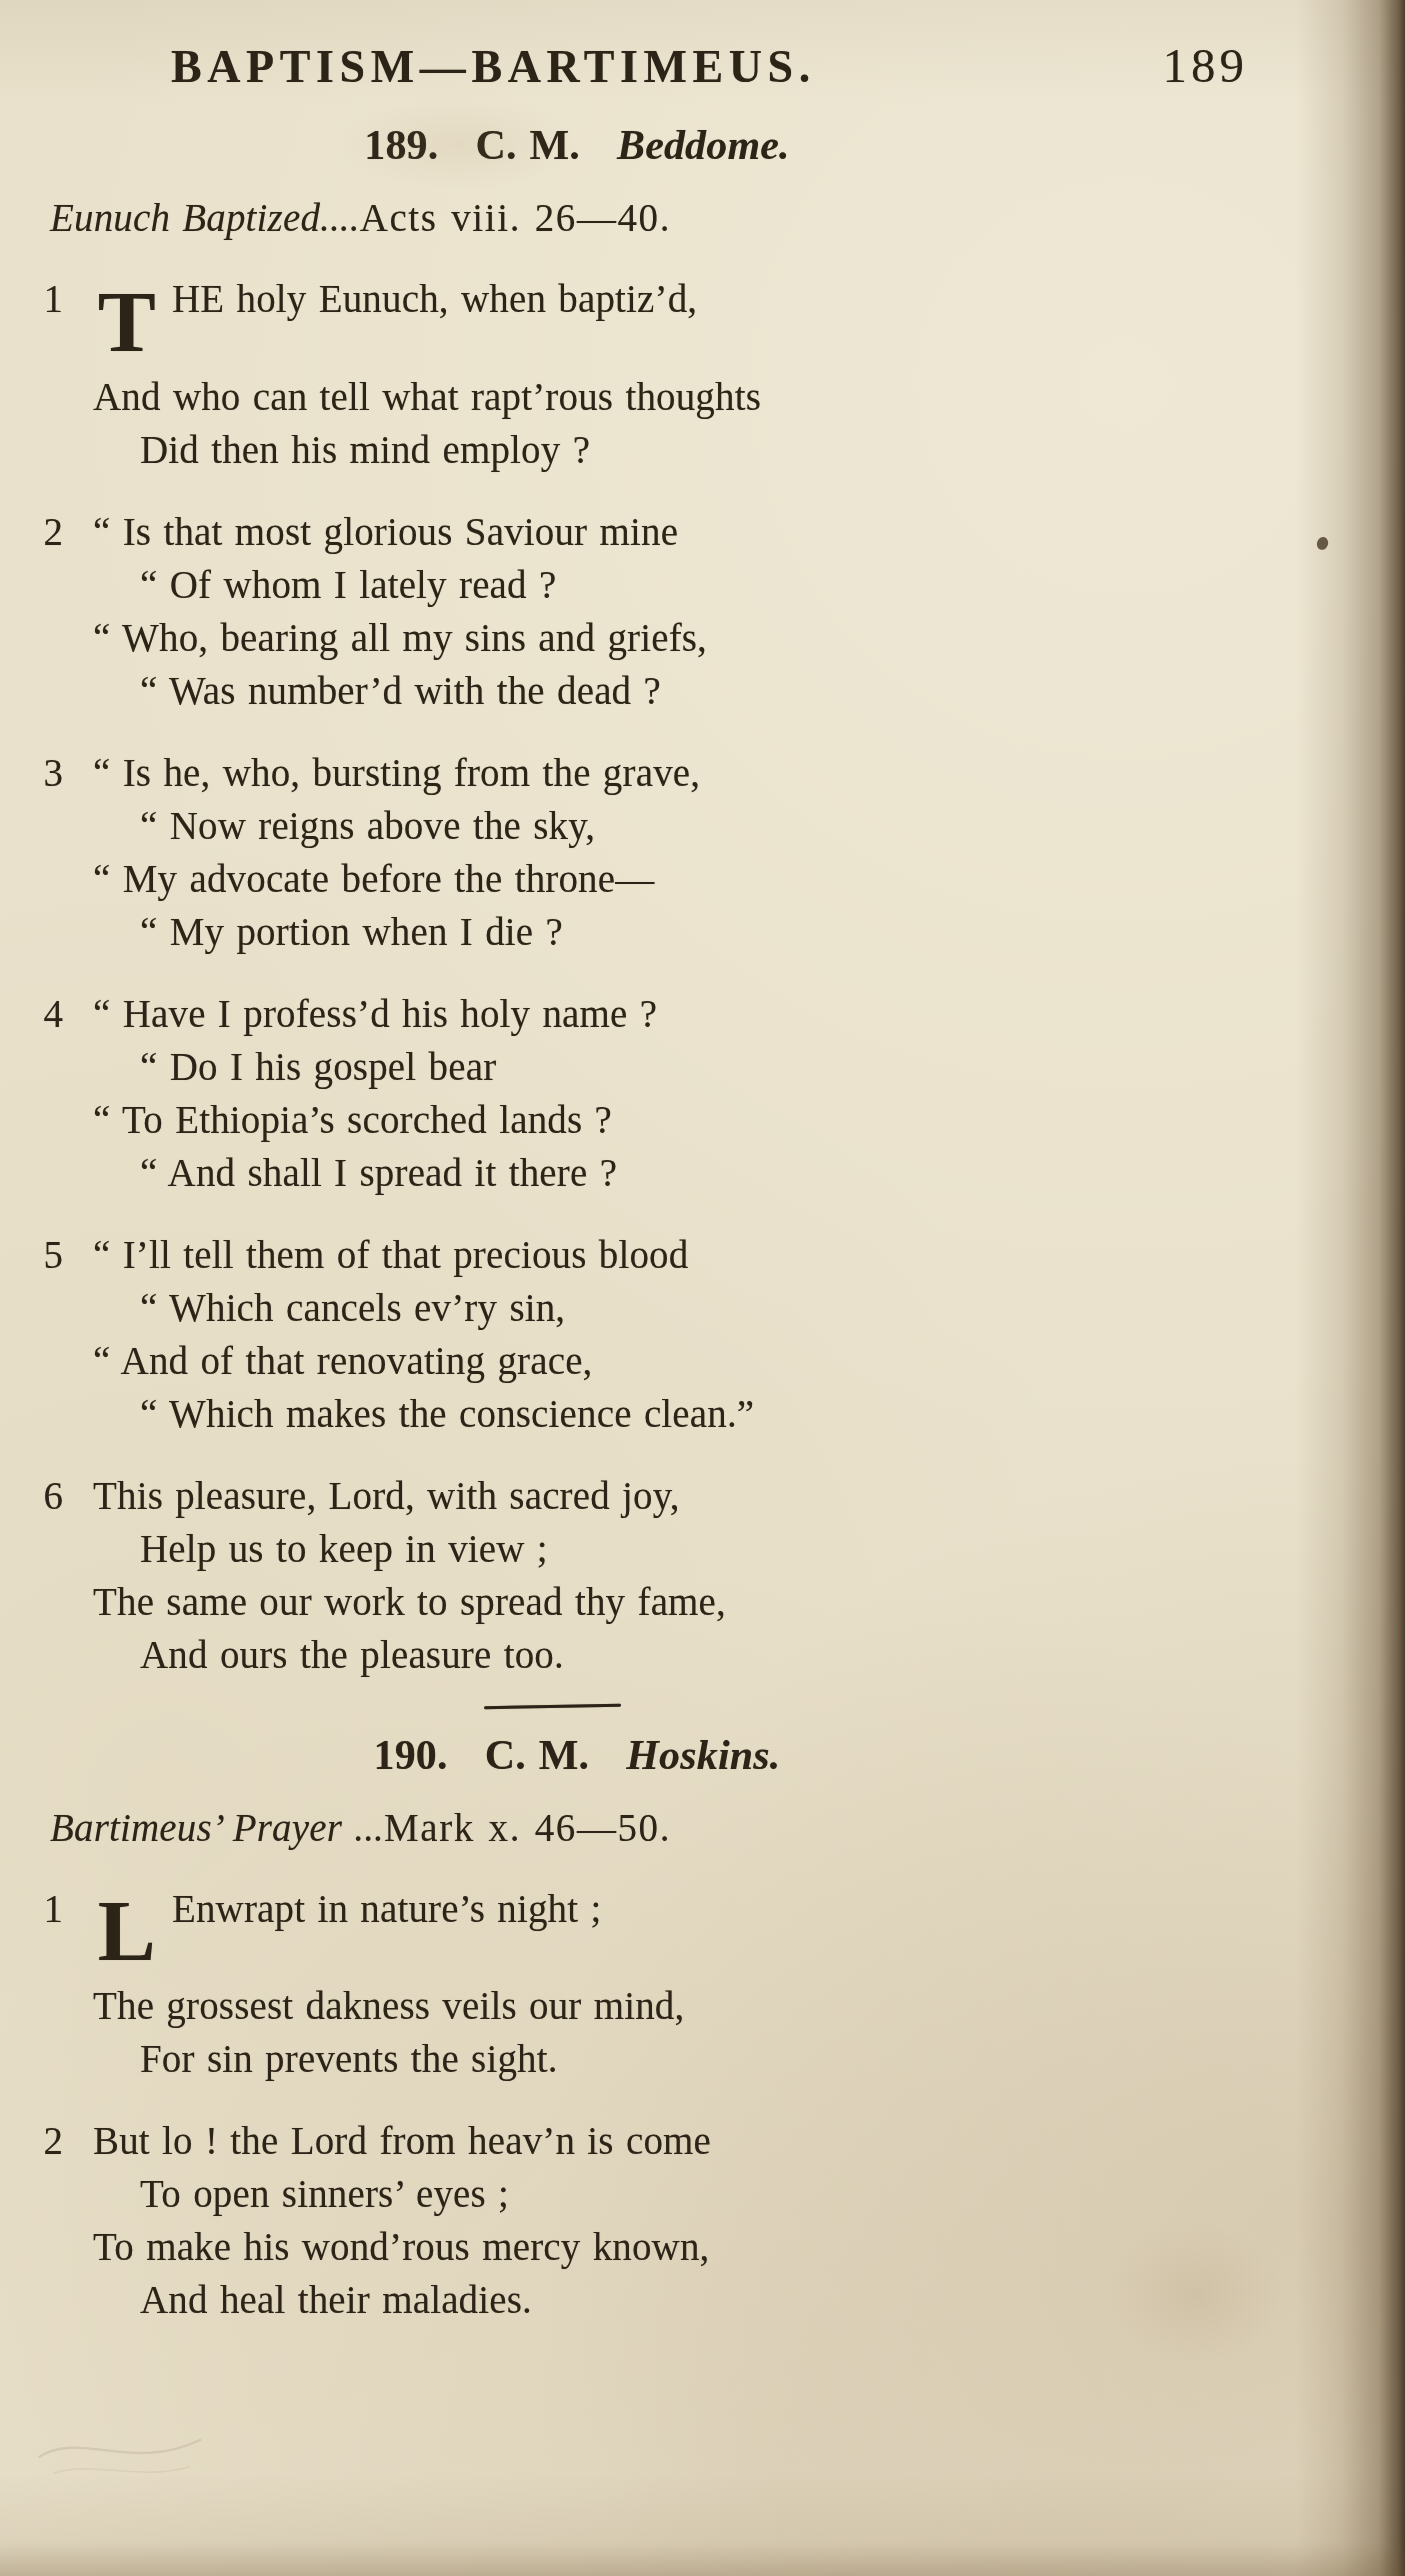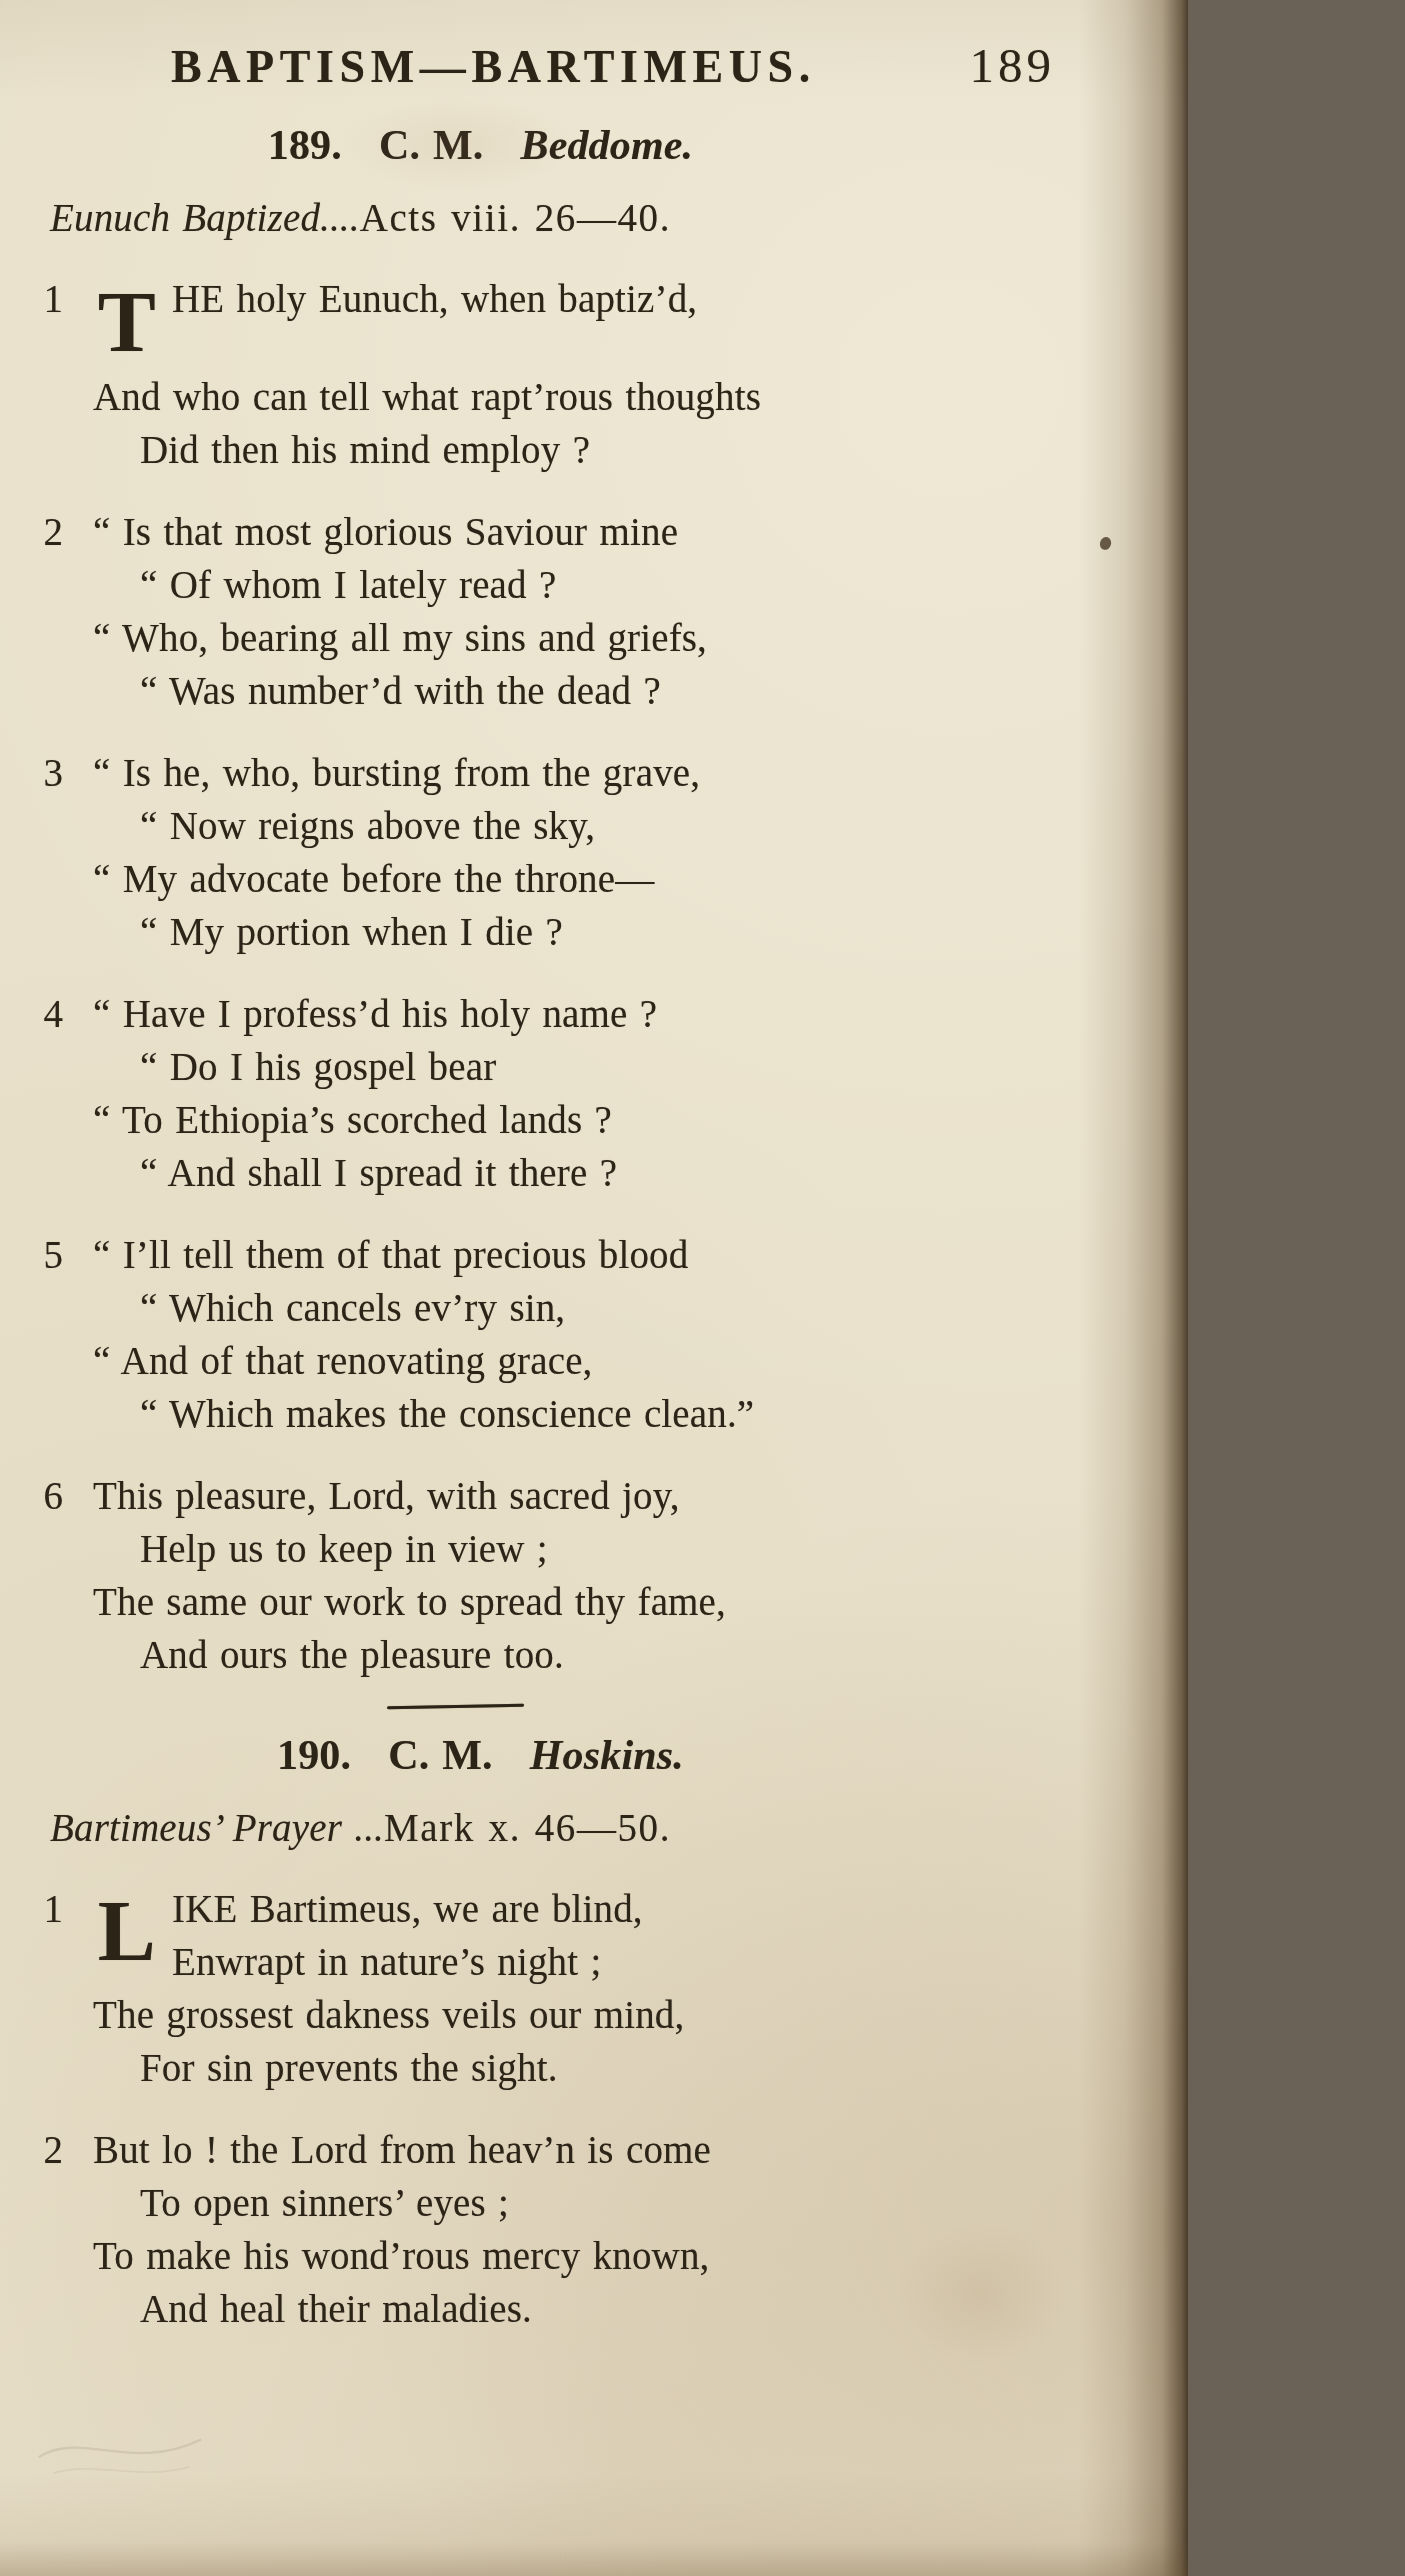--- a/index.html
+++ b/index.html
@@ -1,21 +1,21 @@
 <!DOCTYPE html>
 <html style="--paper: #e9e1cb; --ink: #2d2418;font-size:13px"><head>
 <meta charset="utf-8">
 <style>
   html, body { margin: 0; padding: 0; background: #6b6257; }
   .page {
     position: relative;
-    width: 1188px;
+    width: 1405px;
     height: 2576px;
     box-sizing: border-box;
-    padding: 37px 85px 48px 50px;
+    padding: 37px 109px 48px 50px;
     overflow: hidden;
     font-family: "Liberation Serif", "DejaVu Serif", serif;
     color: var(--ink, #2d2418);
     background-color: var(--paper, #e9e1cb);
     background-image:
       radial-gradient(circle at 80% 15%, rgba(255,252,240,0.25), transparent 45%),
       radial-gradient(circle at 12% 70%, rgba(176,148,106,0.08), transparent 45%),
       radial-gradient(circle at 55% 96%, rgba(150,120,80,0.12), transparent 35%),
       radial-gradient(circle at 93% 86%, rgba(140,110,70,0.16), transparent 30%),
       linear-gradient(to bottom, rgba(120,95,60,0.08), rgba(120,95,60,0) 4%, rgba(120,95,60,0) 96%, rgba(120,95,60,0.14) 100%);
@@ -161,21 +161,20 @@
           <span class="hymn-meter">C. M.</span>
           <span class="hymn-author">Hoskins.</span>
         </div>
         <div class="hymn-subtitle"><span class="subtitle-title">Bartimeus’ Prayer ...</span><span class="subtitle-ref">Mark x. 46—50.</span></div>
         <div class="stanza">
           <span class="stanza-num">1</span>
           <div class="lines">
             <div class="capwrap">
               <span class="dropcap">L</span>
               <div class="capcol">
-                <div class="line">IKE Bartimeus, we are blind,</div>
                 <div class="line">Enwrapt in nature’s night ;</div>
               </div>
             </div>
             <div class="line">The grossest dakness veils our mind,</div>
             <div class="line indent">For sin prevents the sight.</div>
           </div>
         </div>
         <div class="stanza">
           <span class="stanza-num">2</span>
           <div class="lines">

